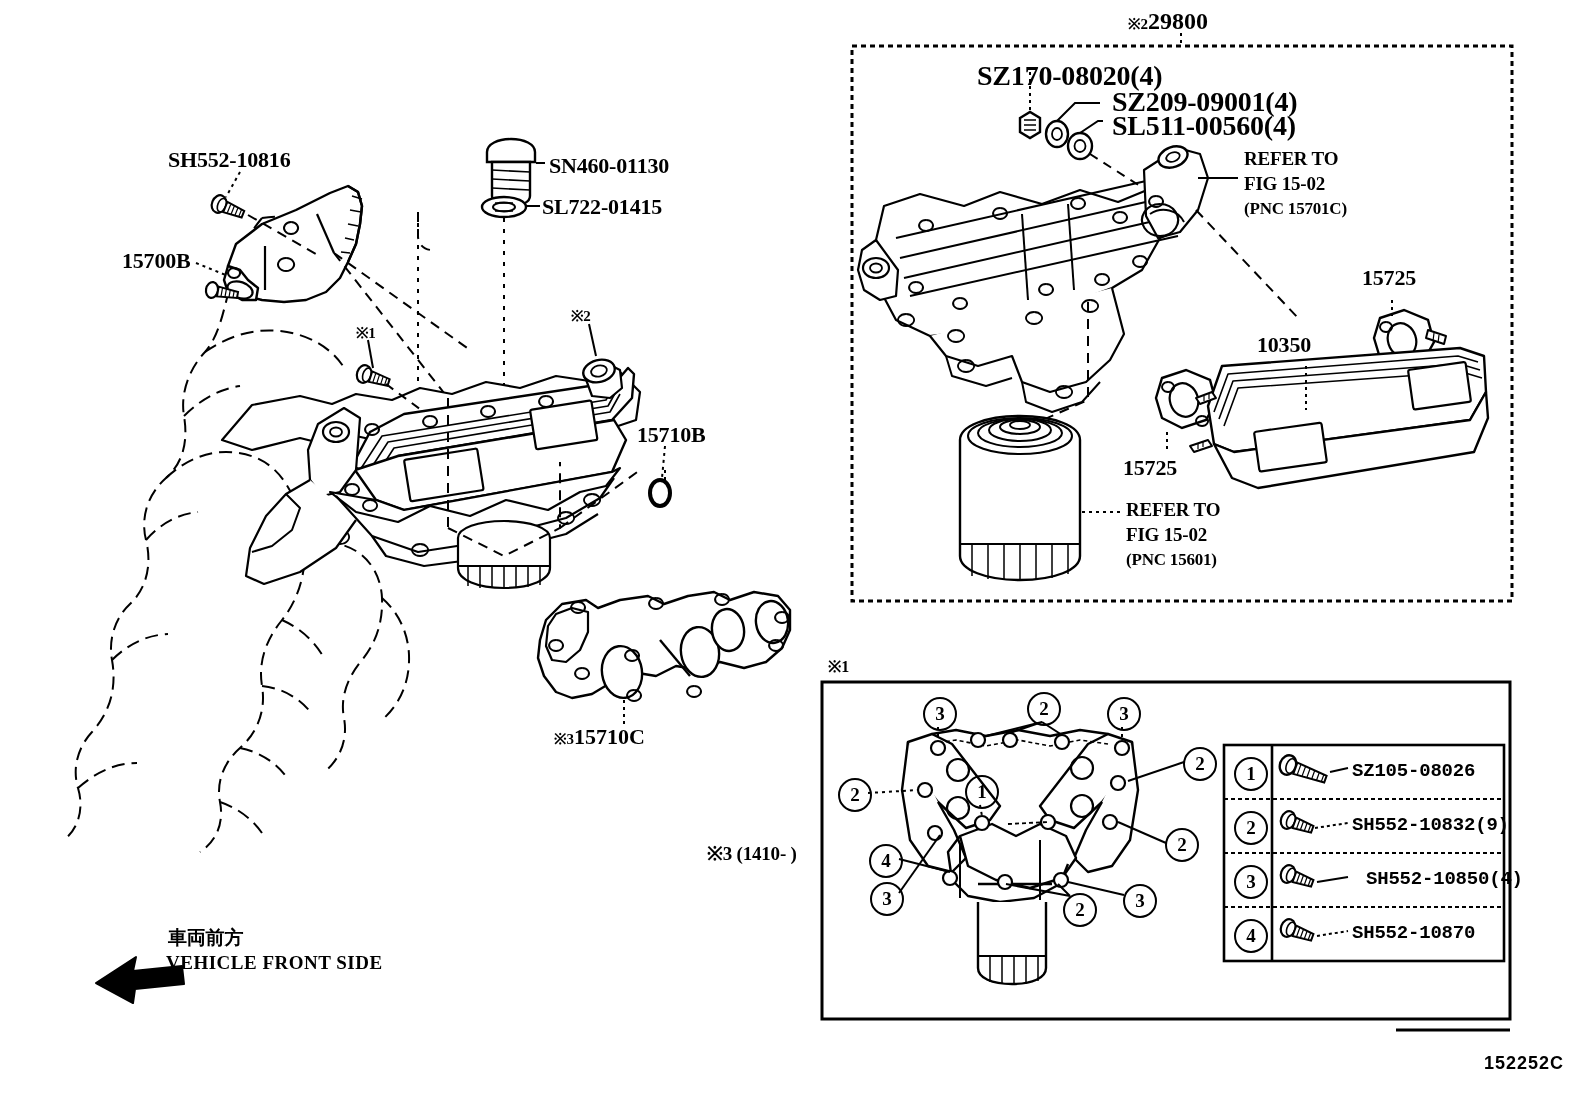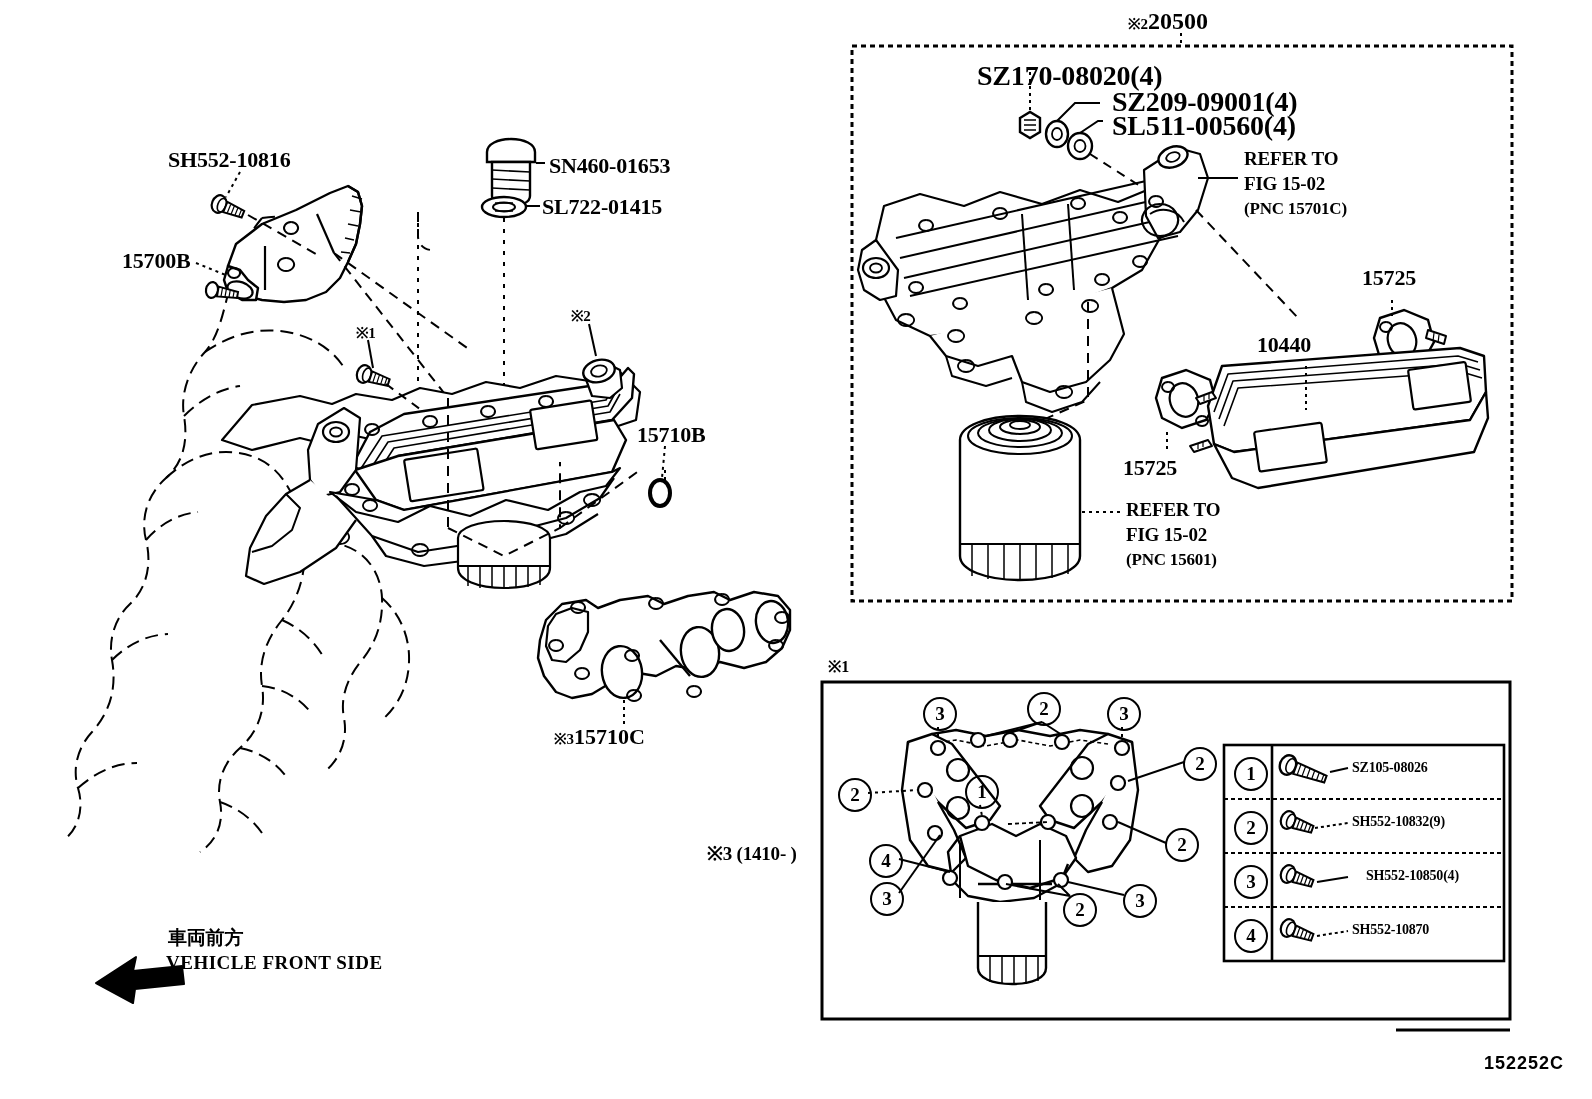--- a/index.html
+++ b/index.html
@@ -10,21 +10,21 @@
   .lbl{position:absolute;font-weight:bold;white-space:nowrap;letter-spacing:-0.2px;}
   .pn{font-size:22px;font-family:"Liberation Serif",serif;font-weight:bold;}
   .pn-s{font-size:28px;font-family:"Liberation Serif",serif;font-weight:bold;}
   .refer{font-size:19px;font-family:"Liberation Serif",serif;font-weight:bold;line-height:25px;}
   .refer .sub{font-size:17px;}
   .mark{font-size:15px;font-family:"Liberation Serif",serif;font-weight:bold;}
   .jp{font-size:19px;font-family:"DejaVu Sans",sans-serif;font-weight:bold;}
   .vfs{font-size:19px;font-family:"Liberation Serif",serif;font-weight:bold;letter-spacing:0.5px;}
   .figid{font-size:18px;font-family:Liberation Sans, sans-serif;font-weight:bold;letter-spacing:1px;}
   .note{font-size:19px;font-family:"Liberation Serif",serif;font-weight:bold;}
-  .tbl-txt{font-size:14px;font-family:Liberation Serif, serif;font-weight:bold;}
+  .tbl-txt{font-size:19px;font-family:Liberation Mono, monospace;font-weight:bold;}
 </style>
 </head>
 <body>
 
 <div id="stage">
 
 <svg viewBox="0 0 1592 1099" xmlns="http://www.w3.org/2000/svg">
   <defs>
     <g id="boltA">
       <ellipse cx="0" cy="0" rx="7" ry="9" fill="#fff" stroke="#000" stroke-width="2.2"></ellipse>
@@ -468,21 +468,21 @@
 <div>
   <div style="position:absolute;left:1234px;top:865px;width:30px;height:30px;border:2.6px solid #000;border-radius:50%;display:flex;align-items:center;justify-content:center;font:bold 19px 'Liberation Serif',serif;">3</div>
   <div class="lbl tbl-txt" style="left:1352px;top:868px;margin-left:14px;">SH552-10850(4)</div>
 </div>
 <div>
   <div style="position:absolute;left:1234px;top:919px;width:30px;height:30px;border:2.6px solid #000;border-radius:50%;display:flex;align-items:center;justify-content:center;font:bold 19px 'Liberation Serif',serif;">4</div>
   <div class="lbl tbl-txt" style="left:1352px;top:922px;">SH552-10870</div>
 </div>
 
 <div class="lbl pn" style="left:168px;top:147px;">SH552-10816</div>
-<div class="lbl pn" style="left:549px;top:153px;">SN460-01653</div>
+<div class="lbl pn" style="left:549px;top:153px;">SN460-01130</div>
 <div class="lbl pn" style="left:542px;top:194px;">SL722-01415</div>
 <div class="lbl pn" style="left:122px;top:248px;">15700B</div>
 <div class="lbl pn" style="left:637px;top:422px;">15710B</div>
 <div class="lbl mark" style="left:356px;top:322px;">※1</div>
 <div class="lbl mark" style="left:571px;top:305px;">※2</div>
 <div style="position:absolute;left:554px;top:724px;display:flex;align-items:baseline;">
   <span class="mark" style="font-size:15px;">※3</span>
   <span class="pn">15710C</span>
 </div>
 
@@ -491,36 +491,36 @@
   <line x1="536" y1="163" x2="545" y2="163" stroke="#000" stroke-width="2"></line>
   <line x1="527" y1="206" x2="540" y2="206" stroke="#000" stroke-width="2"></line>
   <line x1="196" y1="263" x2="228" y2="276" stroke="#000" stroke-width="2" stroke-dasharray="3 4"></line>
   <line x1="368" y1="340" x2="373" y2="368" stroke="#000" stroke-width="2"></line>
   <line x1="589" y1="324" x2="596" y2="356" stroke="#000" stroke-width="2"></line>
   <line x1="665" y1="446" x2="662" y2="478" stroke="#000" stroke-width="2" stroke-dasharray="3 4"></line>
 </svg>
 
 <div style="position:absolute;left:1128px;top:8px;display:flex;align-items:baseline;">
   <span class="mark" style="font-size:15px;">※2</span>
-  <span class="pn" style="font-size:24px;">20500</span>
+  <span class="pn" style="font-size:24px;">29800</span>
 </div>
 
 <div class="lbl pn-s" style="left:977px;top:60px;">SZ170-08020(4)</div>
 <div class="lbl pn-s" style="left:1112px;top:86px;">SZ209-09001(4)</div>
 <div class="lbl pn-s" style="left:1112px;top:110px;">SL511-00560(4)</div>
 
 <div class="lbl refer" style="left:1244px;top:146px;">
   <div>REFER TO</div>
   <div>FIG 15-02</div>
   <div class="sub">(PNC 15701C)</div>
 </div>
 
 <div class="lbl pn" style="left:1362px;top:265px;">15725</div>
 <div class="lbl pn" style="left:1123px;top:455px;">15725</div>
-<div class="lbl pn" style="left:1257px;top:332px;">10440</div>
+<div class="lbl pn" style="left:1257px;top:332px;">10350</div>
 
 <div class="lbl refer" style="left:1126px;top:497px;">
   <div>REFER TO</div>
   <div>FIG 15-02</div>
   <div class="sub">(PNC 15601)</div>
 </div>
 
 <div class="lbl mark" style="left:828px;top:655px;font-size:16px;">※1</div>
 
 <div class="lbl note" style="left:707px;top:840px;">※3 (1410-    )</div>

